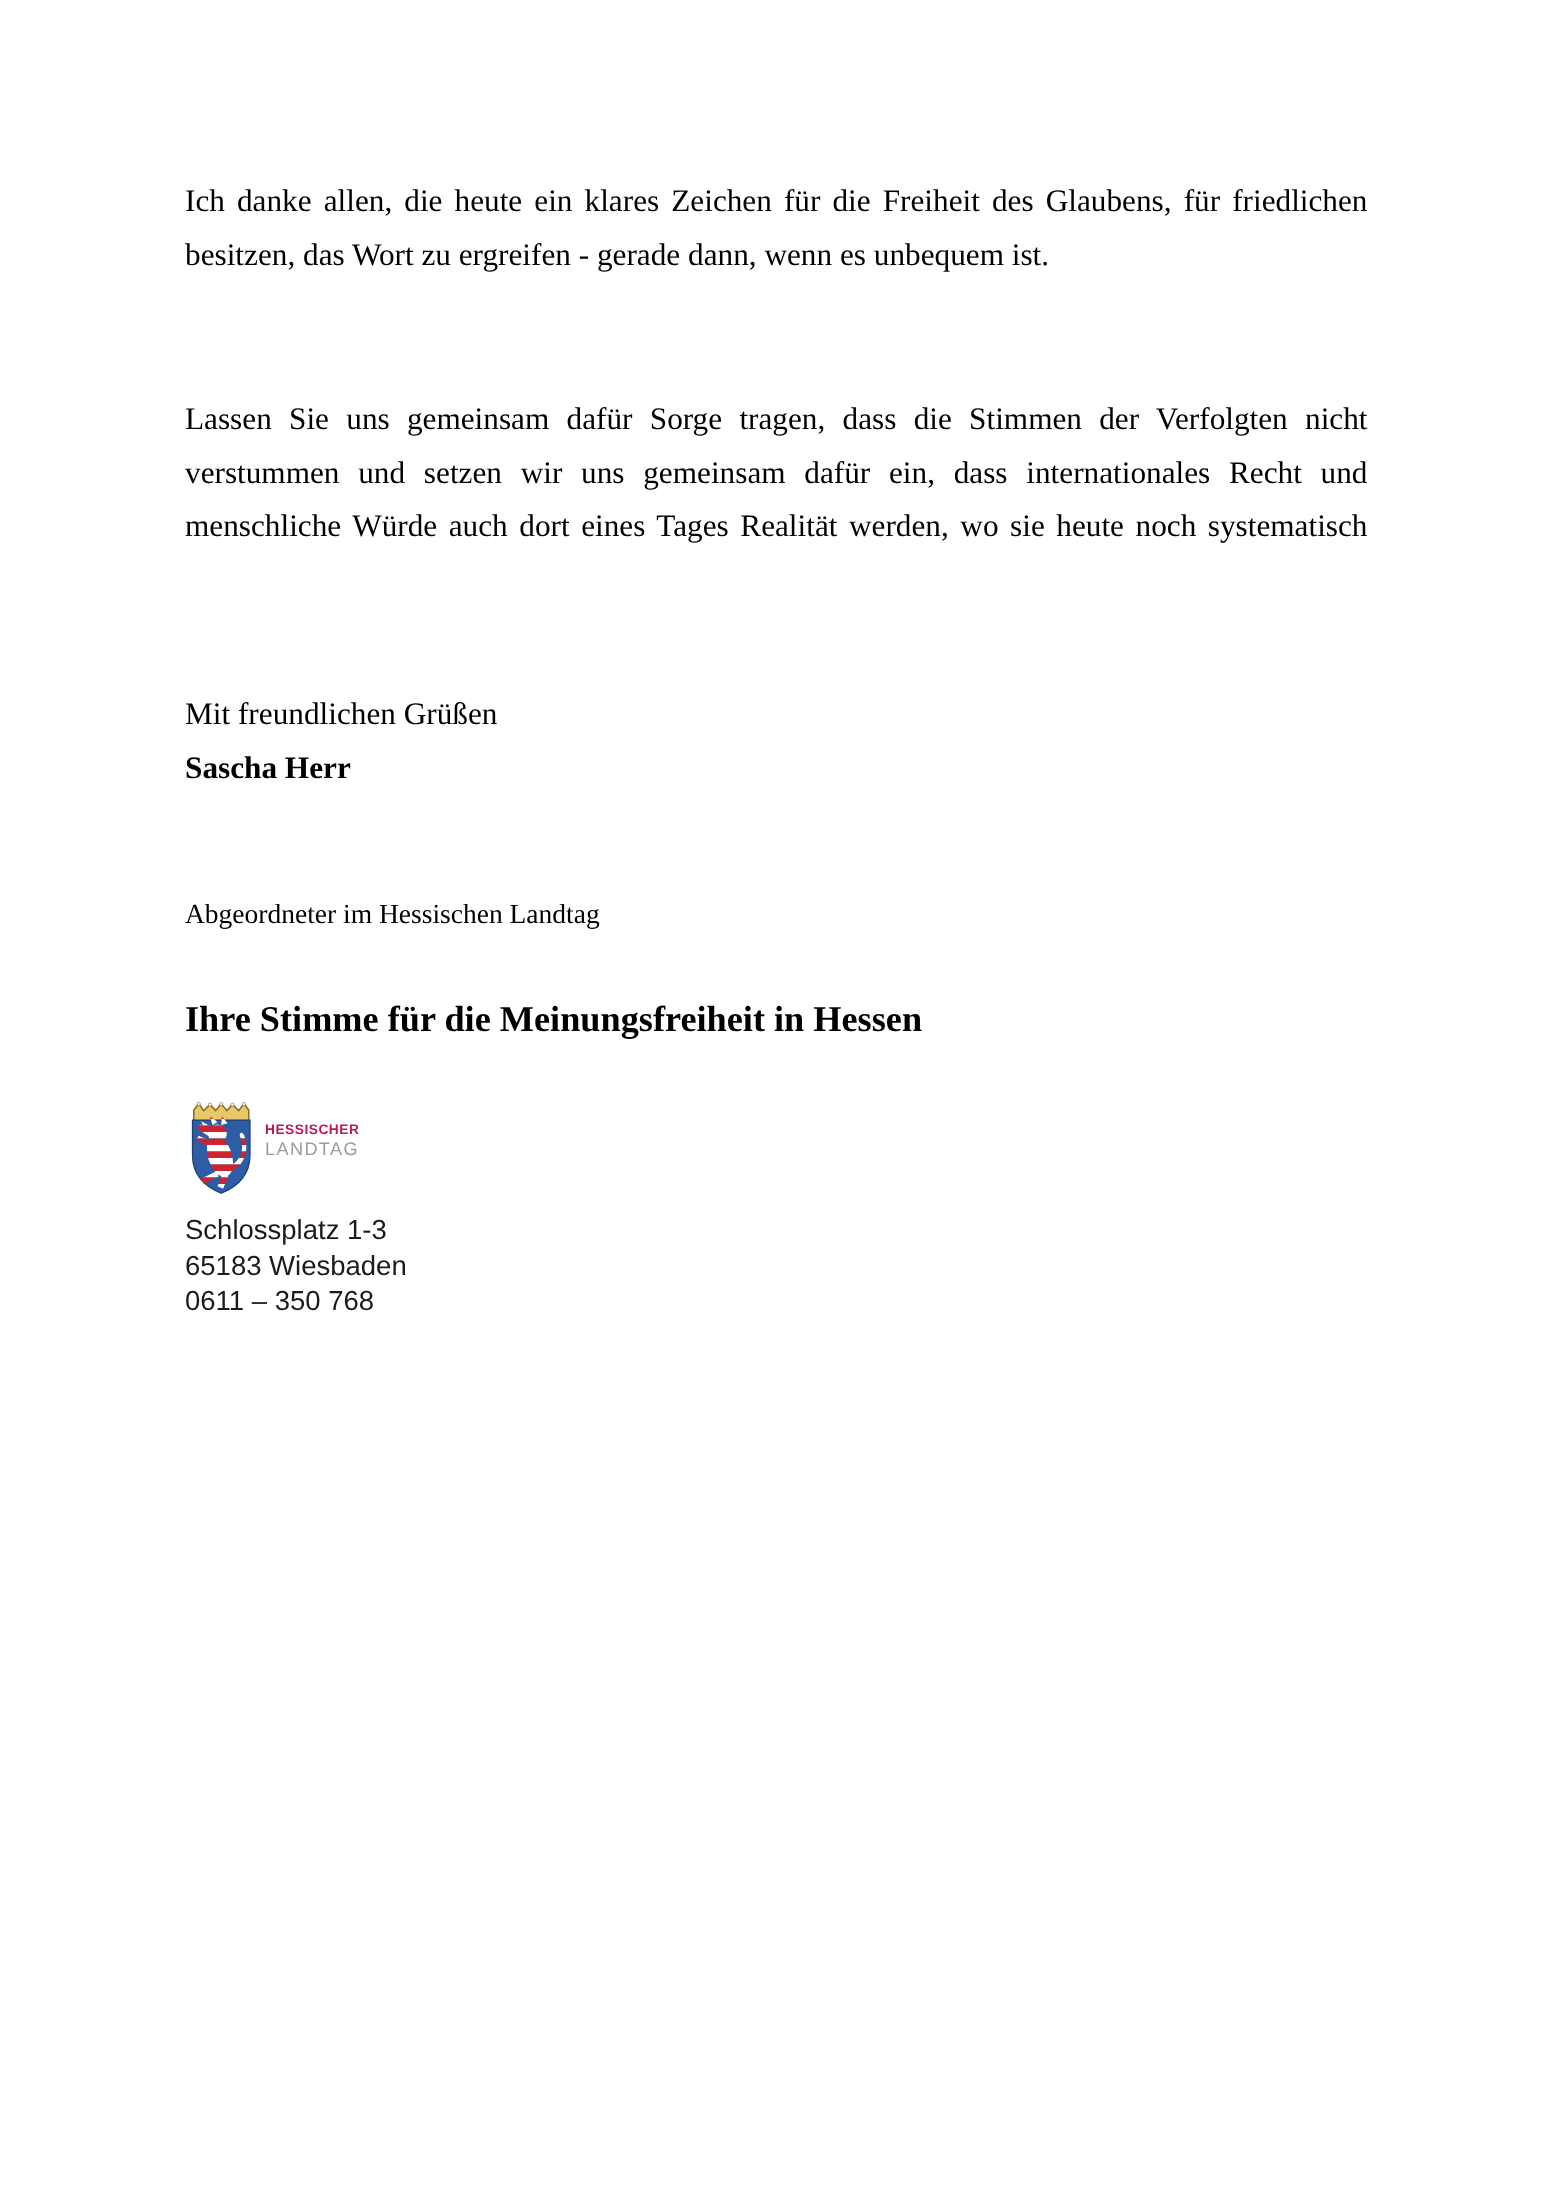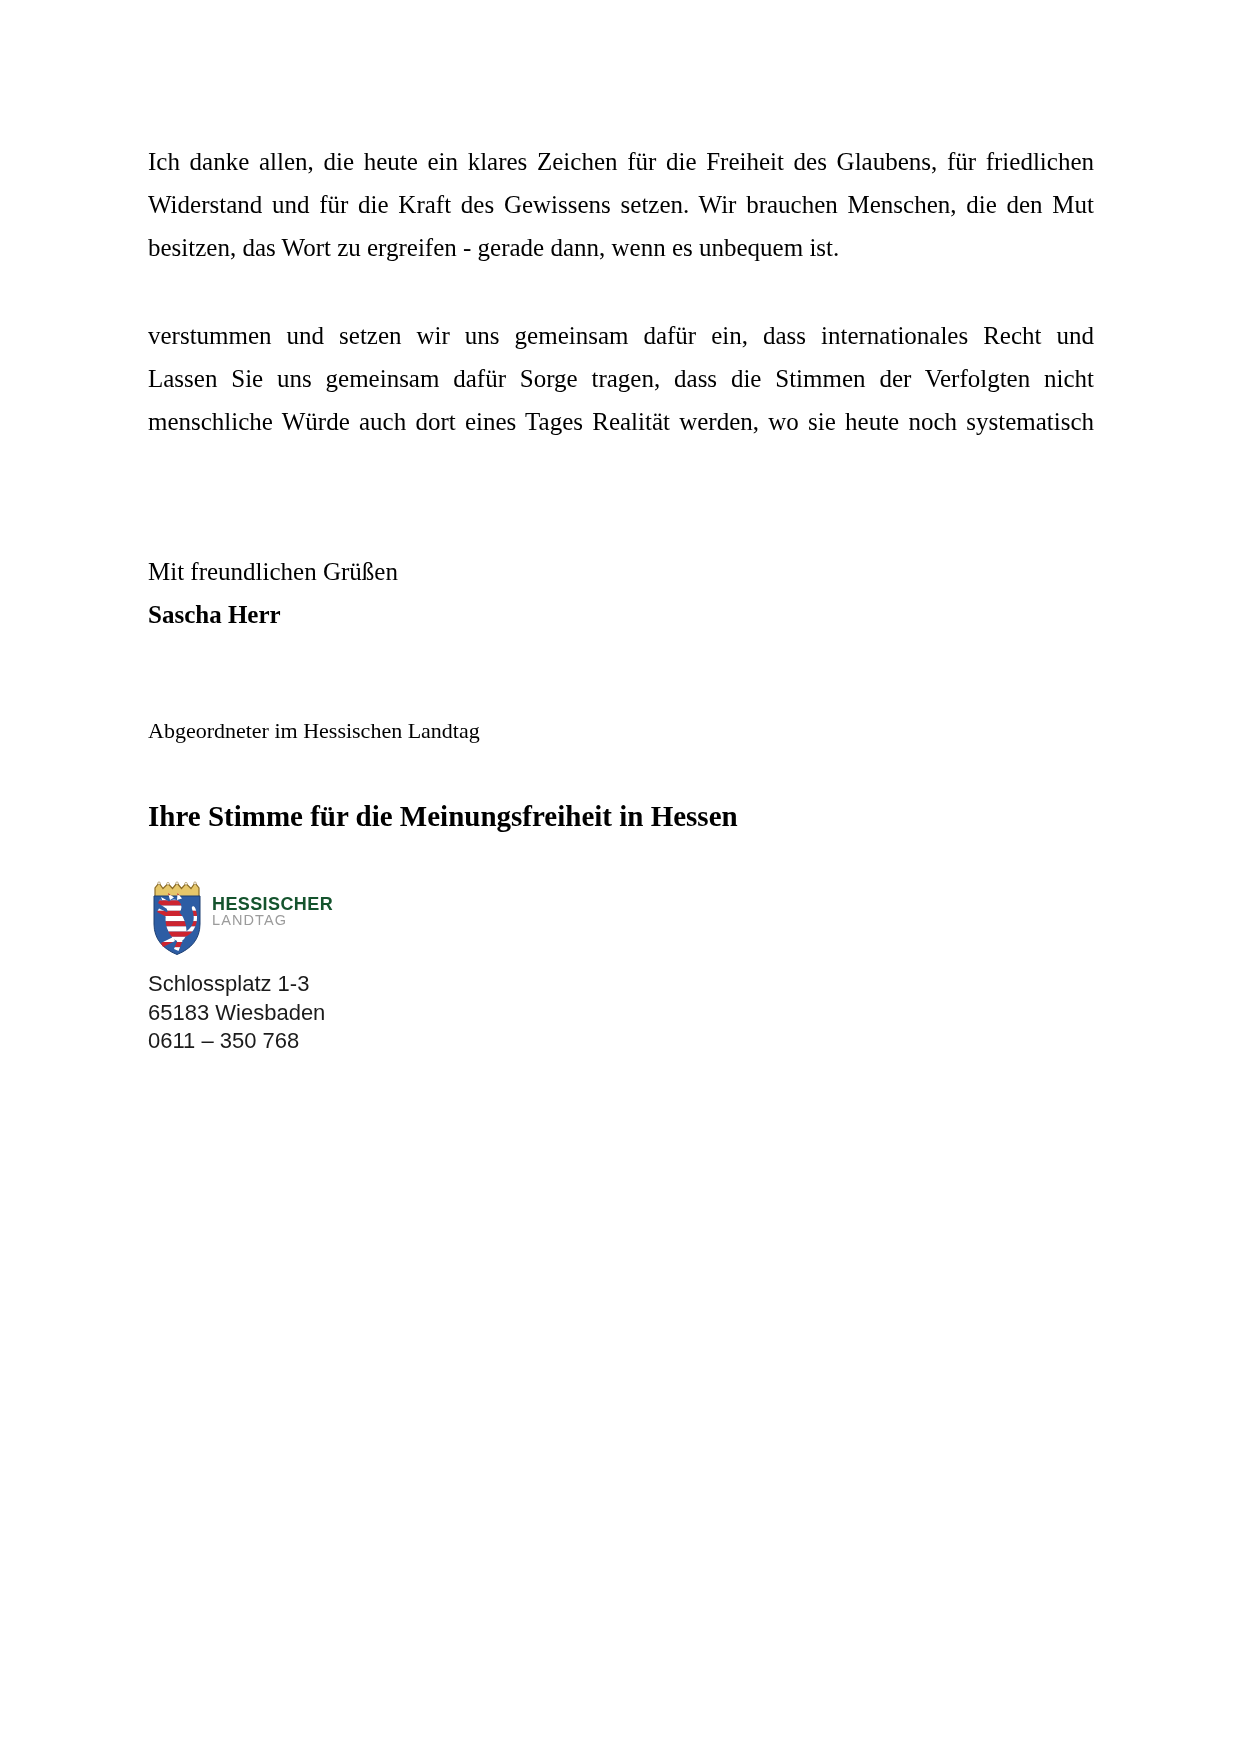--- a/index.html
+++ b/index.html
@@ -76,23 +76,23 @@
     top: 0;
   }
   .logo-text {
     position: absolute;
     left: 65px;
     top: 17px;
     font-family: "Liberation Sans", sans-serif;
     line-height: 15px;
   }
   .logo-text .lt1 {
-    font-size: 18px;
+    font-size: 11px;
     font-weight: bold;
-    color: #14532d;
+    color: #be185d;
     letter-spacing: 0.4px;
   }
   .logo-text .lt2 {
     font-size: 14.5px;
     color: #9b9b9b;
     letter-spacing: 1.1px;
     margin-top: 1px;
   }
 
   
@@ -115,27 +115,26 @@
     cursor: pointer;
   }
 </style>
 </head>
 <body>
 
 <div class="page">
 
   <div class="para p1">
     <div class="line j">Ich danke allen, die heute ein klares Zeichen für die Freiheit des Glaubens, für friedlichen</div>
-    <div class="line j">Widerstand und für die Kraft des Gewissens setzen. Wir brauchen Menschen, die den Mut</div>
     <div class="line">besitzen, das Wort zu ergreifen - gerade dann, wenn es unbequem ist.</div>
   </div>
 
   <div class="para p2">
+    <div class="line j">Lassen Sie uns gemeinsam dafür Sorge tragen, dass die Stimmen der Verfolgten nicht</div>
     <div class="line j">verstummen und setzen wir uns gemeinsam dafür ein, dass internationales Recht und</div>
-    <div class="line j">Lassen Sie uns gemeinsam dafür Sorge tragen, dass die Stimmen der Verfolgten nicht</div>
     <div class="line j">menschliche Würde auch dort eines Tages Realität werden, wo sie heute noch systematisch</div>
   </div>
 
   <div class="closing">
     <div class="line">Mit freundlichen Grüßen</div>
     <div class="line bold">Sascha Herr</div>
   </div>
 
   <div class="role">Abgeordneter im Hessischen Landtag</div>
 

